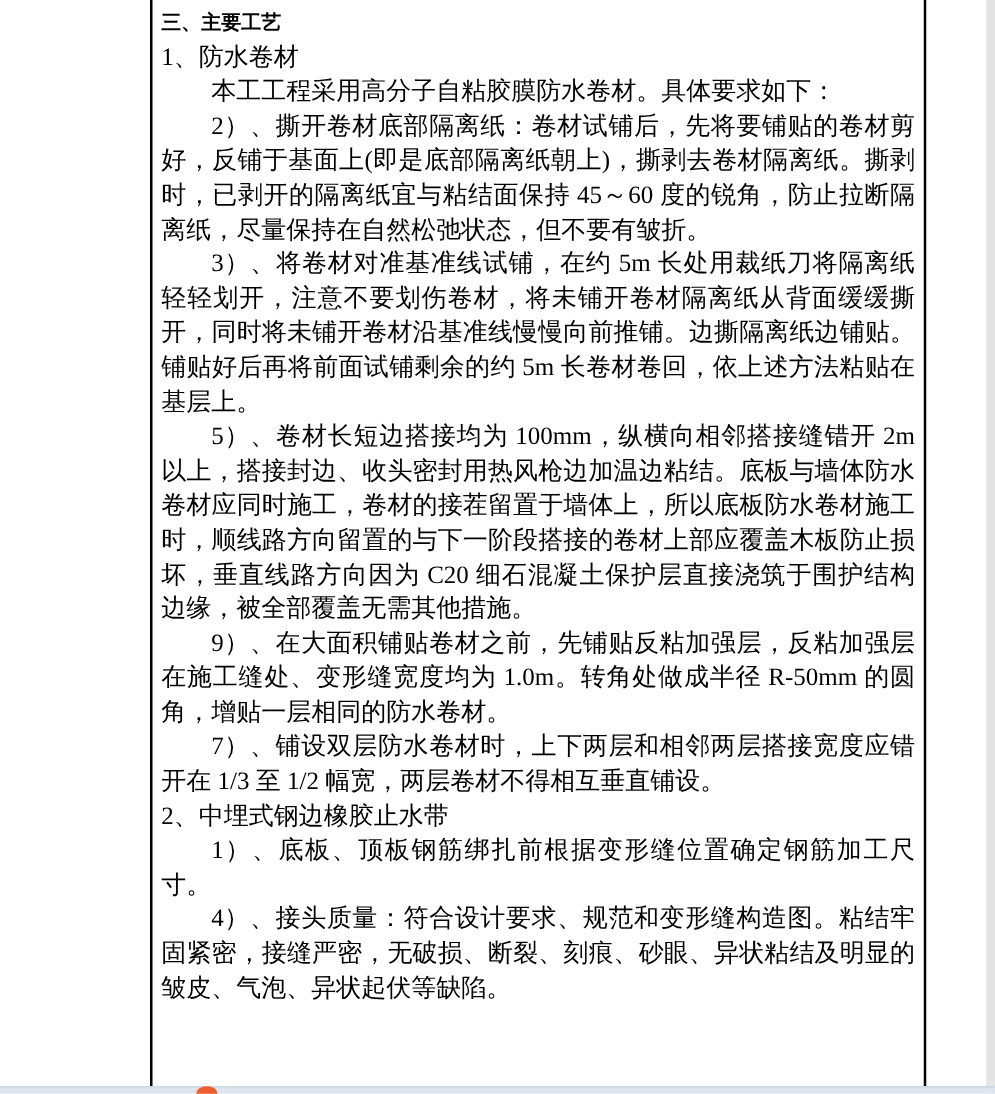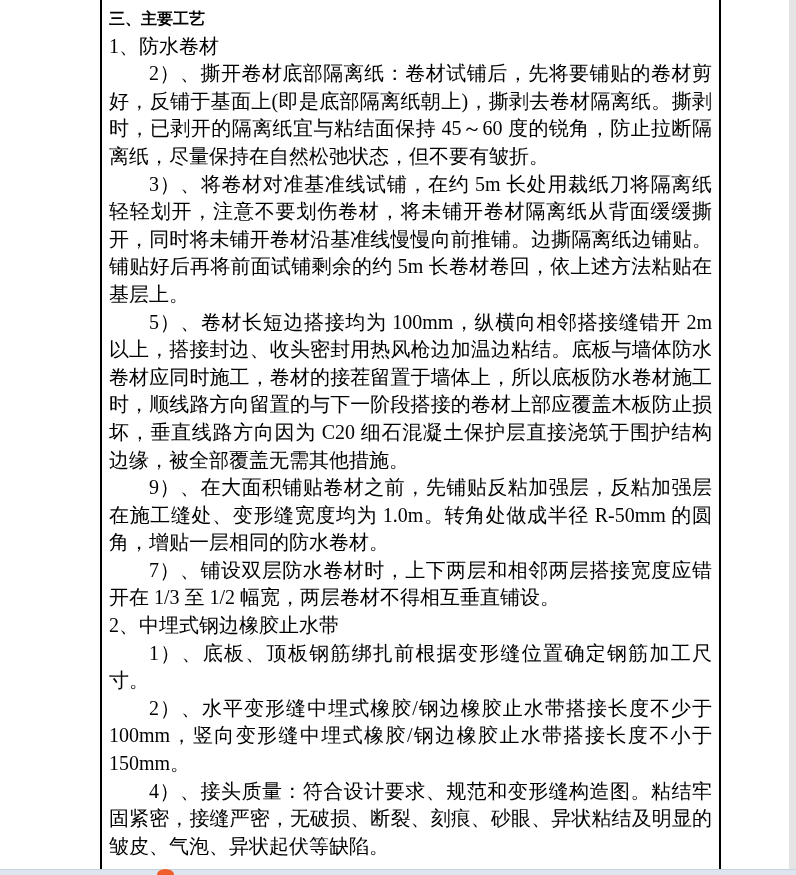--- a/index.html
+++ b/index.html
@@ -10,21 +10,21 @@
   body {
     position: relative;
     width: 796px;
     height: 875px;
     overflow: hidden;
     font-family: "Liberation Serif", "DejaVu Serif", serif;
     color: #000;
   }
   .doc-cell {
     position: absolute;
-    left: 100px;
+    left: 120px;
     top: 0;
     width: 621px;
     height: 869px;
     box-sizing: border-box;
     border-left: 2px solid #000;
     border-right: 2px solid #000;
     padding: 5px 7px 0 7px;
     background: #fff;
     overflow: hidden;
   }
@@ -72,27 +72,27 @@
     background: #ee5e2a;
     border-radius: 50%;
   }
 </style>
 </head>
 <body>
 
 <div class="doc-cell">
   <p class="h">三、主要工艺</p>
   <p class="section">1、防水卷材</p>
+  <p class="para">本工工程采用高分子自粘胶膜防水卷材。具体要求如下：</p>
   <p class="para">2）、撕开卷材底部隔离纸：卷材试铺后，先将要铺贴的卷材剪好，反铺于基面上(即是底部隔离纸朝上)，撕剥去卷材隔离纸。撕剥时，已剥开的隔离纸宜与粘结面保持 45～60 度的锐角，防止拉断隔离纸，尽量保持在自然松弛状态，但不要有皱折。</p>
   <p class="para">3）、将卷材对准基准线试铺，在约 5m 长处用裁纸刀将隔离纸轻轻划开，注意不要划伤卷材，将未铺开卷材隔离纸从背面缓缓撕开，同时将未铺开卷材沿基准线慢慢向前推铺。边撕隔离纸边铺贴。铺贴好后再将前面试铺剩余的约 5m 长卷材卷回，依上述方法粘贴在基层上。</p>
   <p class="para">5）、卷材长短边搭接均为 100mm，纵横向相邻搭接缝错开 2m 以上，搭接封边、收头密封用热风枪边加温边粘结。底板与墙体防水卷材应同时施工，卷材的接茬留置于墙体上，所以底板防水卷材施工时，顺线路方向留置的与下一阶段搭接的卷材上部应覆盖木板防止损坏，垂直线路方向因为 C20 细石混凝土保护层直接浇筑于围护结构边缘，被全部覆盖无需其他措施。</p>
   <p class="para">9）、在大面积铺贴卷材之前，先铺贴反粘加强层，反粘加强层在施工缝处、变形缝宽度均为 1.0m。转角处做成半径 R-50mm 的圆角，增贴一层相同的防水卷材。</p>
   <p class="para">7）、铺设双层防水卷材时，上下两层和相邻两层搭接宽度应错开在 1/3 至 1/2 幅宽，两层卷材不得相互垂直铺设。</p>
   <p class="section">2、中埋式钢边橡胶止水带</p>
   <p class="para">1）、底板、顶板钢筋绑扎前根据变形缝位置确定钢筋加工尺寸。</p>
-  <p class="para">2）、水平变形缝中埋式橡胶/钢边橡胶止水带搭接长度不少于 100mm，竖向变形缝中埋式橡胶/钢边橡胶止水带搭接长度不小于 150mm。</p>
   <p class="para">4）、接头质量：符合设计要求、规范和变形缝构造图。粘结牢固紧密，接缝严密，无破损、断裂、刻痕、砂眼、异状粘结及明显的皱皮、气泡、异状起伏等缺陷。</p>
 
 </div>
 
 <div class="right-strip"></div>
 <div class="bottom-band"></div>
 <div class="logo-mark"></div>
 
 </body></html>

